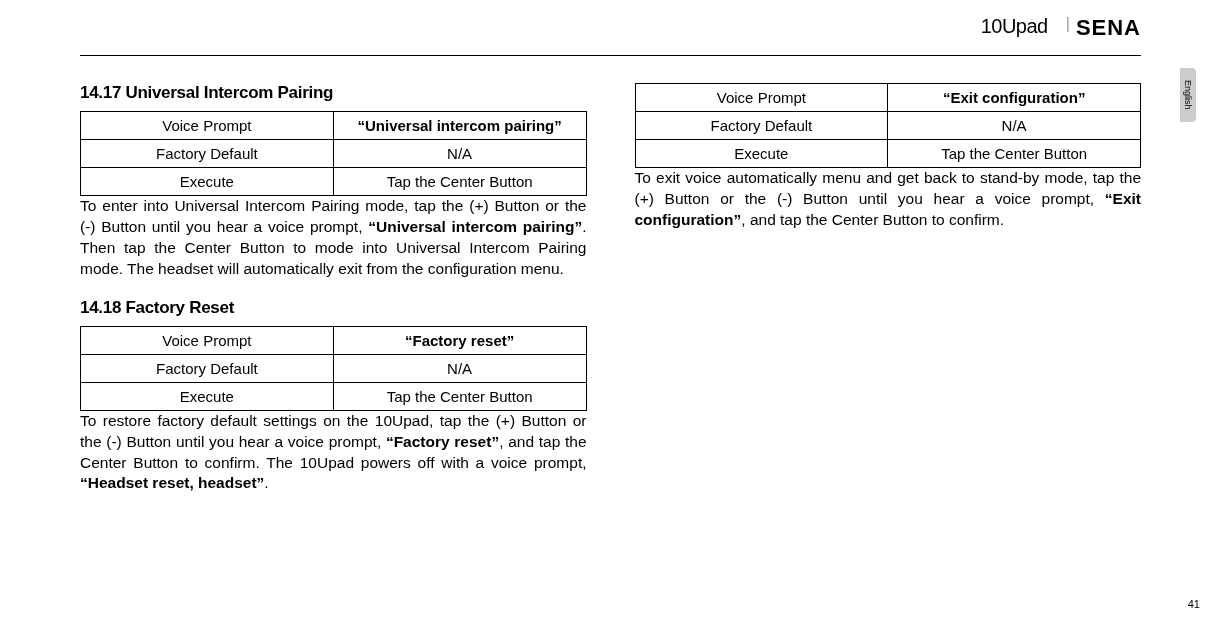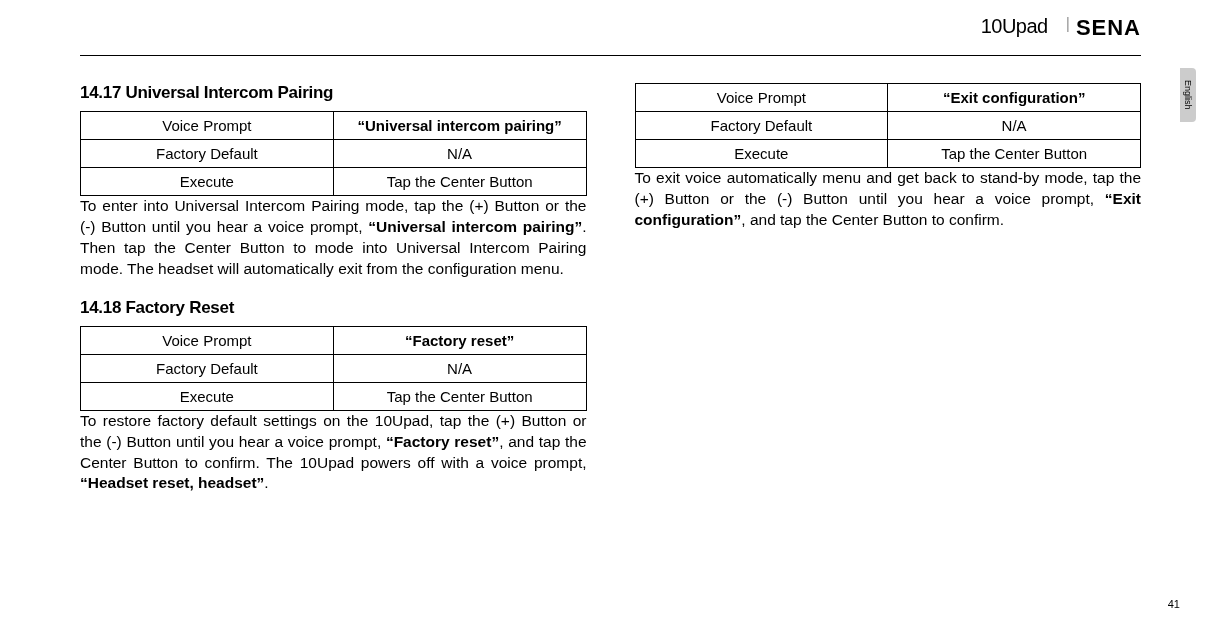--- a/index.html
+++ b/index.html
@@ -79,21 +79,21 @@
       font-size: 15.5px;
       line-height: 1.35;
       text-align: justify;
       margin-bottom: 18px;
     }
     .para .bold {
       font-weight: bold;
     }
     .page-number {
       position: absolute;
-      right: 31px;
+      right: 11px;
       bottom: 15px;
       font-size: 11px;
     }
     .divider {
       color: #999;
       margin: 0 6px;
     }
   </style>
 </head>
 <body>

